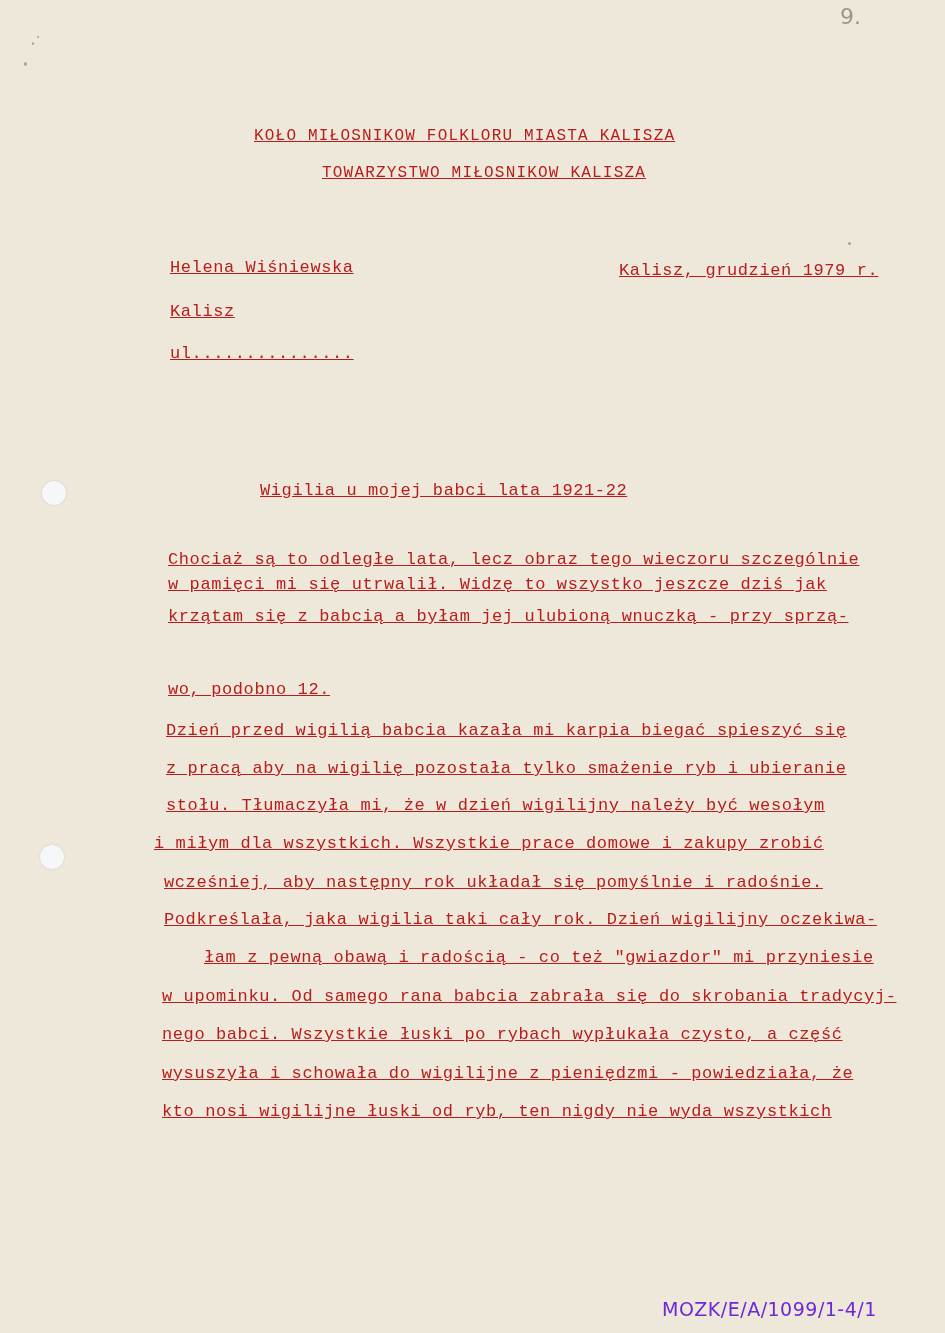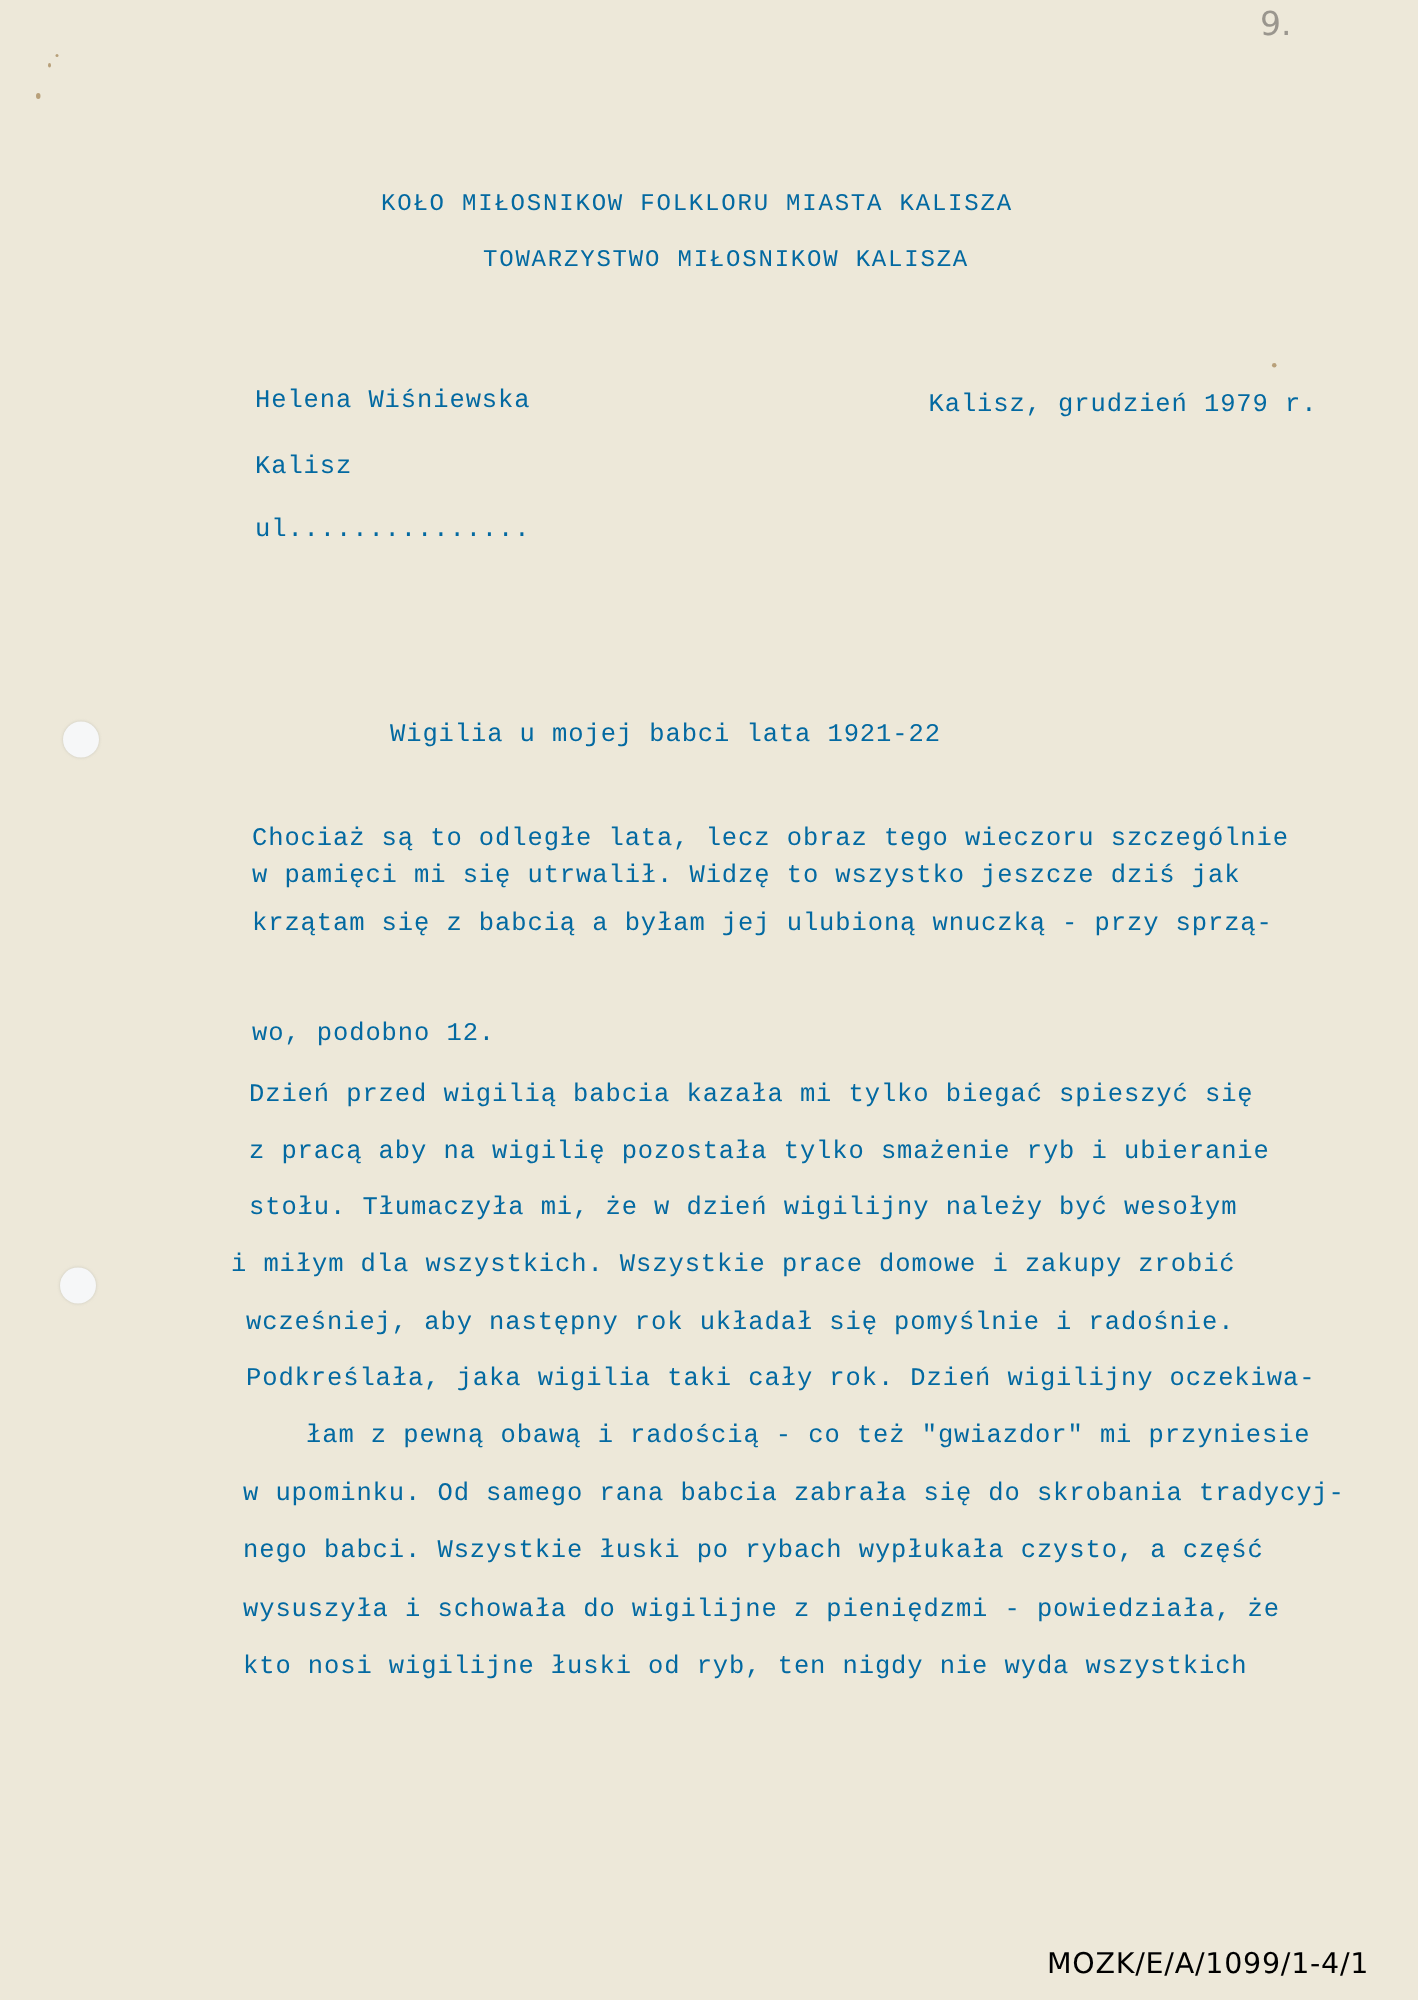--- a/index.html
+++ b/index.html
@@ -14,30 +14,31 @@
     position: absolute; left: 0; top: 0; width: 945px; height: 1333px;
     background: #ede8d9;
   }
   .punch {
     position: absolute; width: 24px; height: 24px; border-radius: 50%;
     background: #f6f7f8; box-shadow: 0 0 2px rgba(180,180,170,0.6);
   }
   .tw {
     position: absolute; white-space: pre;
     font-size: 17px; letter-spacing: 0.6px;
-    color: #0369a1;
+    color: #b91c1c;
+    text-decoration: underline;
   }
   .header { font-size: 16px; letter-spacing: 1.2px; }
   .pagenum {
     position: absolute; left: 840px; top: 4px;
     font-family: "DejaVu Sans", sans-serif; font-size: 22px; color: #9a968e;
   }
   .sig {
-    position: absolute; left: 698px; top: 1298px;
-    font-family: "DejaVu Sans", sans-serif; font-size: 19px; color: #000000;
+    position: absolute; left: 662px; top: 1298px;
+    font-family: "DejaVu Sans", sans-serif; font-size: 19px; color: #6d28d9;
     letter-spacing: 0.5px;
   }
   .speck { position: absolute; border-radius: 50%; background: #b8a07a; }
 </style>
 </head>
 <body>
 
 <div class="page">
   <div class="punch" style="left:42px;top:481px;"></div>
   <div class="punch" style="left:40px;top:845px;"></div>
@@ -56,21 +57,21 @@
   <div class="tw" style="left:619px;top:261px;">Kalisz, grudzień 1979 r.</div>
   <div class="tw" style="left:170px;top:302px;">Kalisz</div>
   <div class="tw" style="left:170px;top:344px;">ul...............</div>
 
   <div class="tw" style="left:260px;top:481px;">Wigilia u mojej babci lata 1921-22</div>
 
   <div class="tw" style="left:168px;top:550px;">Chociaż są to odległe lata, lecz obraz tego wieczoru szczególnie</div>
   <div class="tw" style="left:168px;top:575px;">w pamięci mi się utrwalił. Widzę to wszystko jeszcze dziś jak</div>
   <div class="tw" style="left:168px;top:607px;">krzątam się z babcią a byłam jej ulubioną wnuczką - przy sprzą-</div>
   <div class="tw" style="left:168px;top:680px;">wo, podobno 12.</div>
-  <div class="tw" style="left:166px;top:721px;">Dzień przed wigilią babcia kazała mi tylko biegać spieszyć się</div>
+  <div class="tw" style="left:166px;top:721px;">Dzień przed wigilią babcia kazała mi karpia biegać spieszyć się</div>
   <div class="tw" style="left:166px;top:759px;">z pracą aby na wigilię pozostała tylko smażenie ryb i ubieranie</div>
   <div class="tw" style="left:166px;top:796px;">stołu. Tłumaczyła mi, że w dzień wigilijny należy być wesołym</div>
   <div class="tw" style="left:154px;top:834px;">i miłym dla wszystkich. Wszystkie prace domowe i zakupy zrobić</div>
   <div class="tw" style="left:164px;top:873px;">wcześniej, aby następny rok układał się pomyślnie i radośnie.</div>
   <div class="tw" style="left:164px;top:910px;">Podkreślała, jaka wigilia taki cały rok. Dzień wigilijny oczekiwa-</div>
   <div class="tw" style="left:164px;top:948px;margin-left:40px;">łam z pewną obawą i radością - co też "gwiazdor" mi przyniesie</div>
   <div class="tw" style="left:162px;top:987px;">w upominku. Od samego rana babcia zabrała się do skrobania tradycyj-</div>
   <div class="tw" style="left:162px;top:1025px;">nego babci. Wszystkie łuski po rybach wypłukała czysto, a część</div>
   <div class="tw" style="left:162px;top:1064px;">wysuszyła i schowała do wigilijne z pieniędzmi - powiedziała, że</div>
   <div class="tw" style="left:162px;top:1102px;">kto nosi wigilijne łuski od ryb, ten nigdy nie wyda wszystkich</div>

